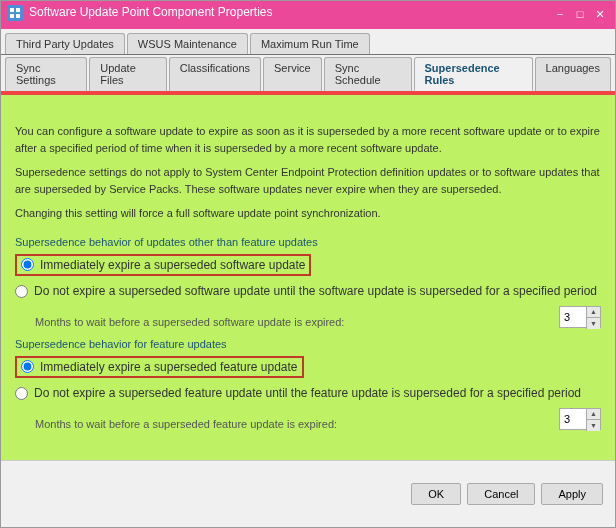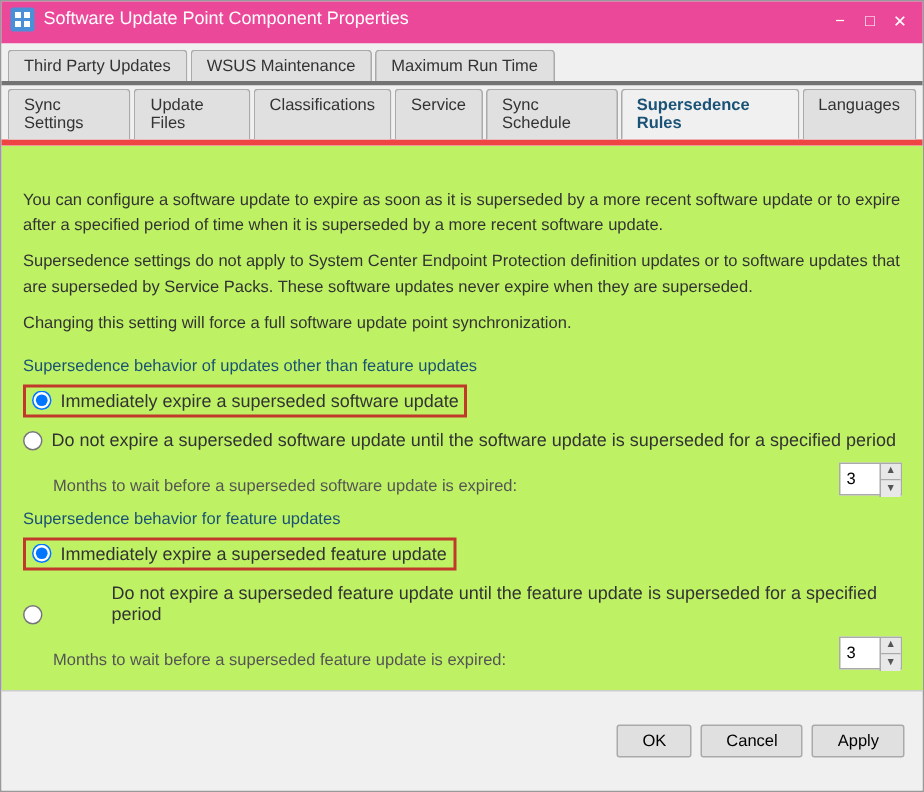--- a/index.html
+++ b/index.html
@@ -4,21 +4,21 @@
   <style>
     * { box-sizing: border-box; margin: 0; padding: 0; font-family: 'Segoe UI', Tahoma, sans-serif; font-size: 12px; }
     body { background: #000; display: flex; justify-content: center; align-items: center; width: 616px; height: 528px; }
     .window { width: 616px; height: 528px; background: #f0f0f0; border: 1px solid #999; display: flex; flex-direction: column; }
     .title-bar { background: #ec4899; display: flex; align-items: flex-start; padding: 4px 6px; height: 28px; }
     .title-bar-icon { width: 16px; height: 16px; margin-right: 6px; background: #4a90d9; border-radius: 2px; display: flex; align-items: center; justify-content: center; flex-shrink: 0; }
     .title-bar-icon svg { width: 12px; height: 12px; }
     .title-bar-text { color: white; font-size: 12px; flex: 1; }
     .title-bar-controls { display: flex; gap: 2px; }
     .title-bar-btn { width: 18px; height: 18px; background: none; border: none; color: white; cursor: pointer; font-size: 11px; display: flex; align-items: center; justify-content: center; }
-    .tab-row1 { display: flex; background: #f0f0f0; padding: 4px 4px 0 4px; border-bottom: 3px solid #737373; gap: 2px; }
+    .tab-row1 { display: flex; background: #f0f0f0; padding: 4px 4px 0 4px; border-bottom: 1px solid #737373; gap: 2px; }
     .tab-row2 { display: flex; background: #f0f0f0; padding: 2px 4px 0 4px; border-bottom: 4px solid #ef4444; gap: 2px; }
     .tab { padding: 4px 10px; background: #e0e0e0; border: 1px solid #aaa; border-bottom: none; cursor: pointer; font-size: 11px; color: #333; border-radius: 3px 3px 0 0; }
     .tab.active2 { background: #f0f0f0; color: #1a5276; font-weight: 600; border: 1px solid #aaa; border-bottom: 1px solid #f0f0f0; z-index: 1; }
     .content { flex: 1; padding: 28px 14px; overflow-y: auto; background: #bef264; }
     .info-text { font-size: 11px; color: #333; line-height: 1.5; margin-bottom: 8px; }
     .section-label { color: #1a5276; font-size: 11px; margin-bottom: 6px; margin-top: 14px; }
     .radio-group { margin: 6px 0; }
     .radio-option { display: flex; align-items: flex-end; margin: 6px 0; font-size: 11px; color: #333; }
     .radio-option input[type="radio"] { margin-right: 6px; }
     .sub-row { display: flex; align-items: flex-end; margin: 8px 0 8px 20px; }
@@ -103,21 +103,21 @@
 
     <div class="section-label" style="margin-top:10px;">Supersedence behavior for feature updates</div>
 
     <div class="radio-group">
       <div class="radio-option">
         <span style="border: 2px solid #c0392b; padding: 2px 4px; display: inline-flex; align-items: center;">
           <input type="radio" name="sec2" checked="" style="">
           <span>Immediately expire a superseded feature update</span>
         </span>
       </div>
-      <div class="radio-option" style="margin-top:8px;gap:40px;">
+      <div class="radio-option" style="margin-top:8px;">
         <input type="radio" name="sec2" style="">
         <span>Do not expire a superseded feature update until the feature update is superseded for a specified period</span>
       </div>
     </div>
 
     <div class="sub-row">
       <span class="sub-label">Months to wait before a superseded feature update is expired:</span>
       <div class="spinner">
         <input class="spinner-input" type="text" value="3" style="">
         <div class="spinner-btns">

